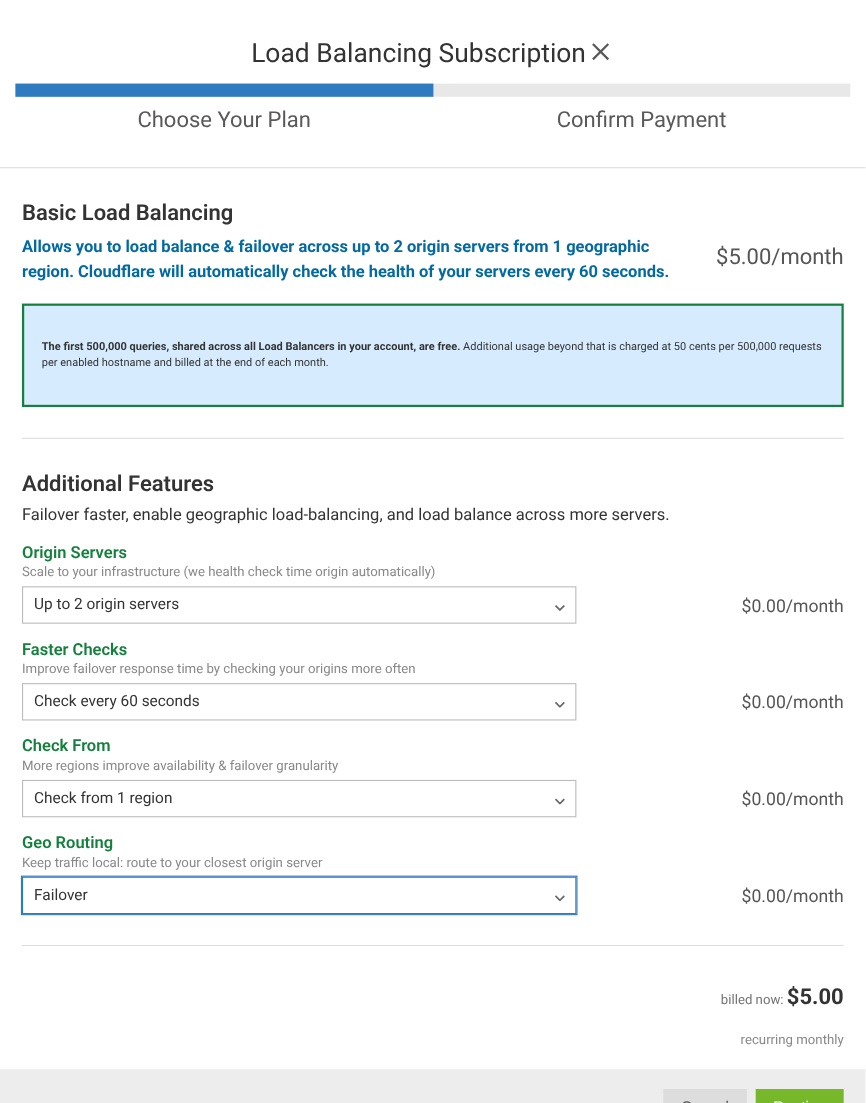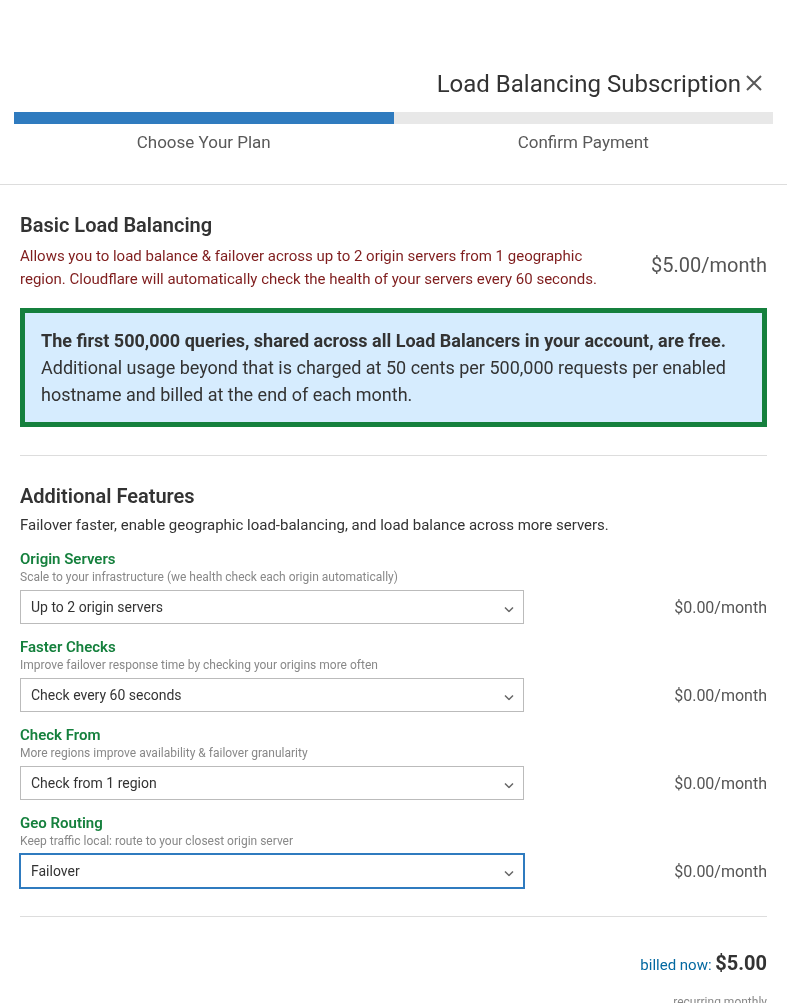--- a/index.html
+++ b/index.html
@@ -11,24 +11,23 @@
       font-family: -apple-system, BlinkMacSystemFont, "Segoe UI", Roboto, Helvetica, Arial, sans-serif;
       background: #fff;
       color: #333;
       width: 787px;
     }
     .modal {
       background: #fff;
     }
     .header {
       display: flex;
-      justify-content: flex-end;
+      justify-content: center;
       align-items: center;
       padding: 34px 20px 14px 20px;
-      margin-top: 36px;
     }
     .header h1 {
       font-size: 24px;
       font-weight: 400;
       color: #333;
     }
     .close-btn {
       cursor: pointer;
       color: #595959;
       font-size: 24px;
@@ -47,21 +46,21 @@
       width: 50%;
       background: #2f7bbf;
     }
     .steps {
       display: flex;
       margin-top: 8px;
     }
     .step {
       flex: 1;
       text-align: center;
-      font-size: 17px;
+      font-size: 20px;
       color: #595959;
     }
     .divider-full {
       border-bottom: 1px solid #ddd;
       margin-top: 22px;
     }
     .content {
       padding: 28px 20px 0 20px;
     }
     .section-title {
@@ -71,36 +70,37 @@
       margin-bottom: 8px;
     }
     .plan-row {
       display: flex;
       justify-content: space-between;
       align-items: flex-start;
       gap: 28px;
     }
     .plan-desc {
       font-size: 15px;
-      color: #7f1d1d;
+      color: #0369a1;
       line-height: 1.5;
       flex: 1;
+      font-weight: bold;
     }
     .plan-price {
       font-size: 20px;
       color: #555;
       white-space: nowrap;
       padding-top: 8px;
     }
     .info-box {
       background: #d6ecfe;
-      border: 5px solid #15803d;
-      padding: 14px 16px;
+      border: 2px solid #15803d;
+      padding: 30px 16px;
       margin-top: 18px;
-      font-size: 18px;
+      font-size: 10px;
       line-height: 1.5;
       color: #333;
     }
     .info-box .bold {
       font-weight: 700;
     }
     .hr {
       border-bottom: 1px solid #ddd;
       margin-top: 28px;
       margin-bottom: 28px;
@@ -162,22 +162,22 @@
       font-size: 16px;
       color: #555;
       white-space: nowrap;
     }
     .billing-row {
       text-align: right;
       margin-top: 34px;
       margin-bottom: 20px;
     }
     .billing-label {
-      font-size: 15px;
-      color: #0369a1;
+      font-size: 12px;
+      color: #737373;
     }
     .billing-amount {
       font-size: 20px;
       font-weight: 700;
       color: #333;
     }
     .billing-sub {
       font-size: 12px;
       color: #888;
       margin-top: 20px;
@@ -248,21 +248,21 @@
     </div>
 
     <div class="hr"></div>
 
     <h2 class="section-title">Additional Features</h2>
     <div class="feature-desc">Failover faster, enable geographic load-balancing, and load balance across more servers.</div>
 
     <div id="features-container">
         <div class="feature-block">
           <div class="feature-label">Origin Servers</div>
-          <div class="feature-hint">Scale to your infrastructure (we health check each origin automatically)</div>
+          <div class="feature-hint">Scale to your infrastructure (we health check time origin automatically)</div>
           <div class="feature-row">
             <div class="select-wrap">
               <div class="select">Up to 2 origin servers</div>
               <span class="select-caret"><svg width="10" height="6" viewBox="0 0 10 6">
                   <path d="M1 1 L5 5 L9 1" stroke="currentColor" stroke-width="1.5" fill="none"></path>
                 </svg></span>
             </div>
             <div class="feature-price">$0.00/month</div>
           </div>
         </div>

